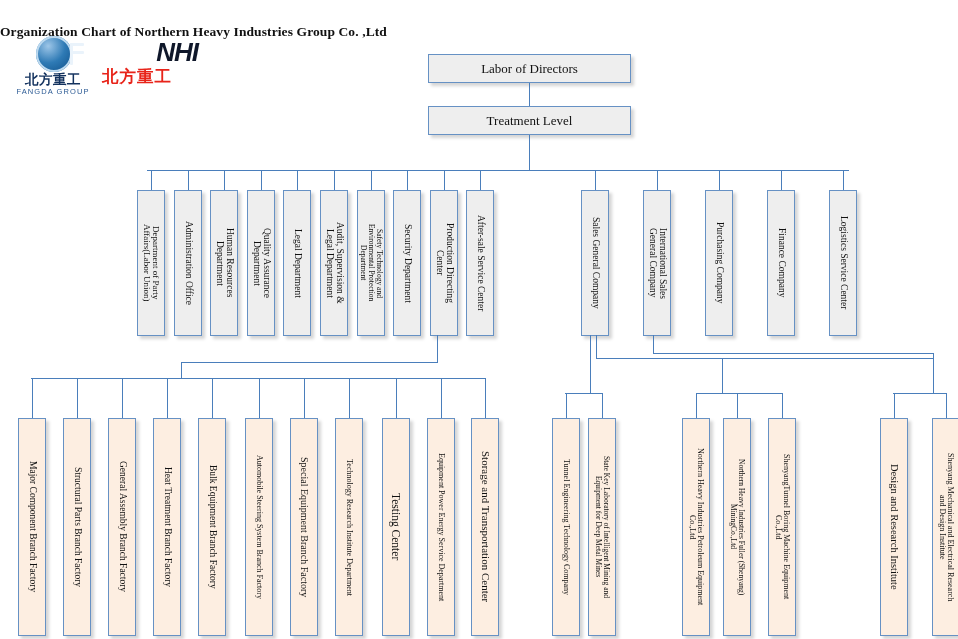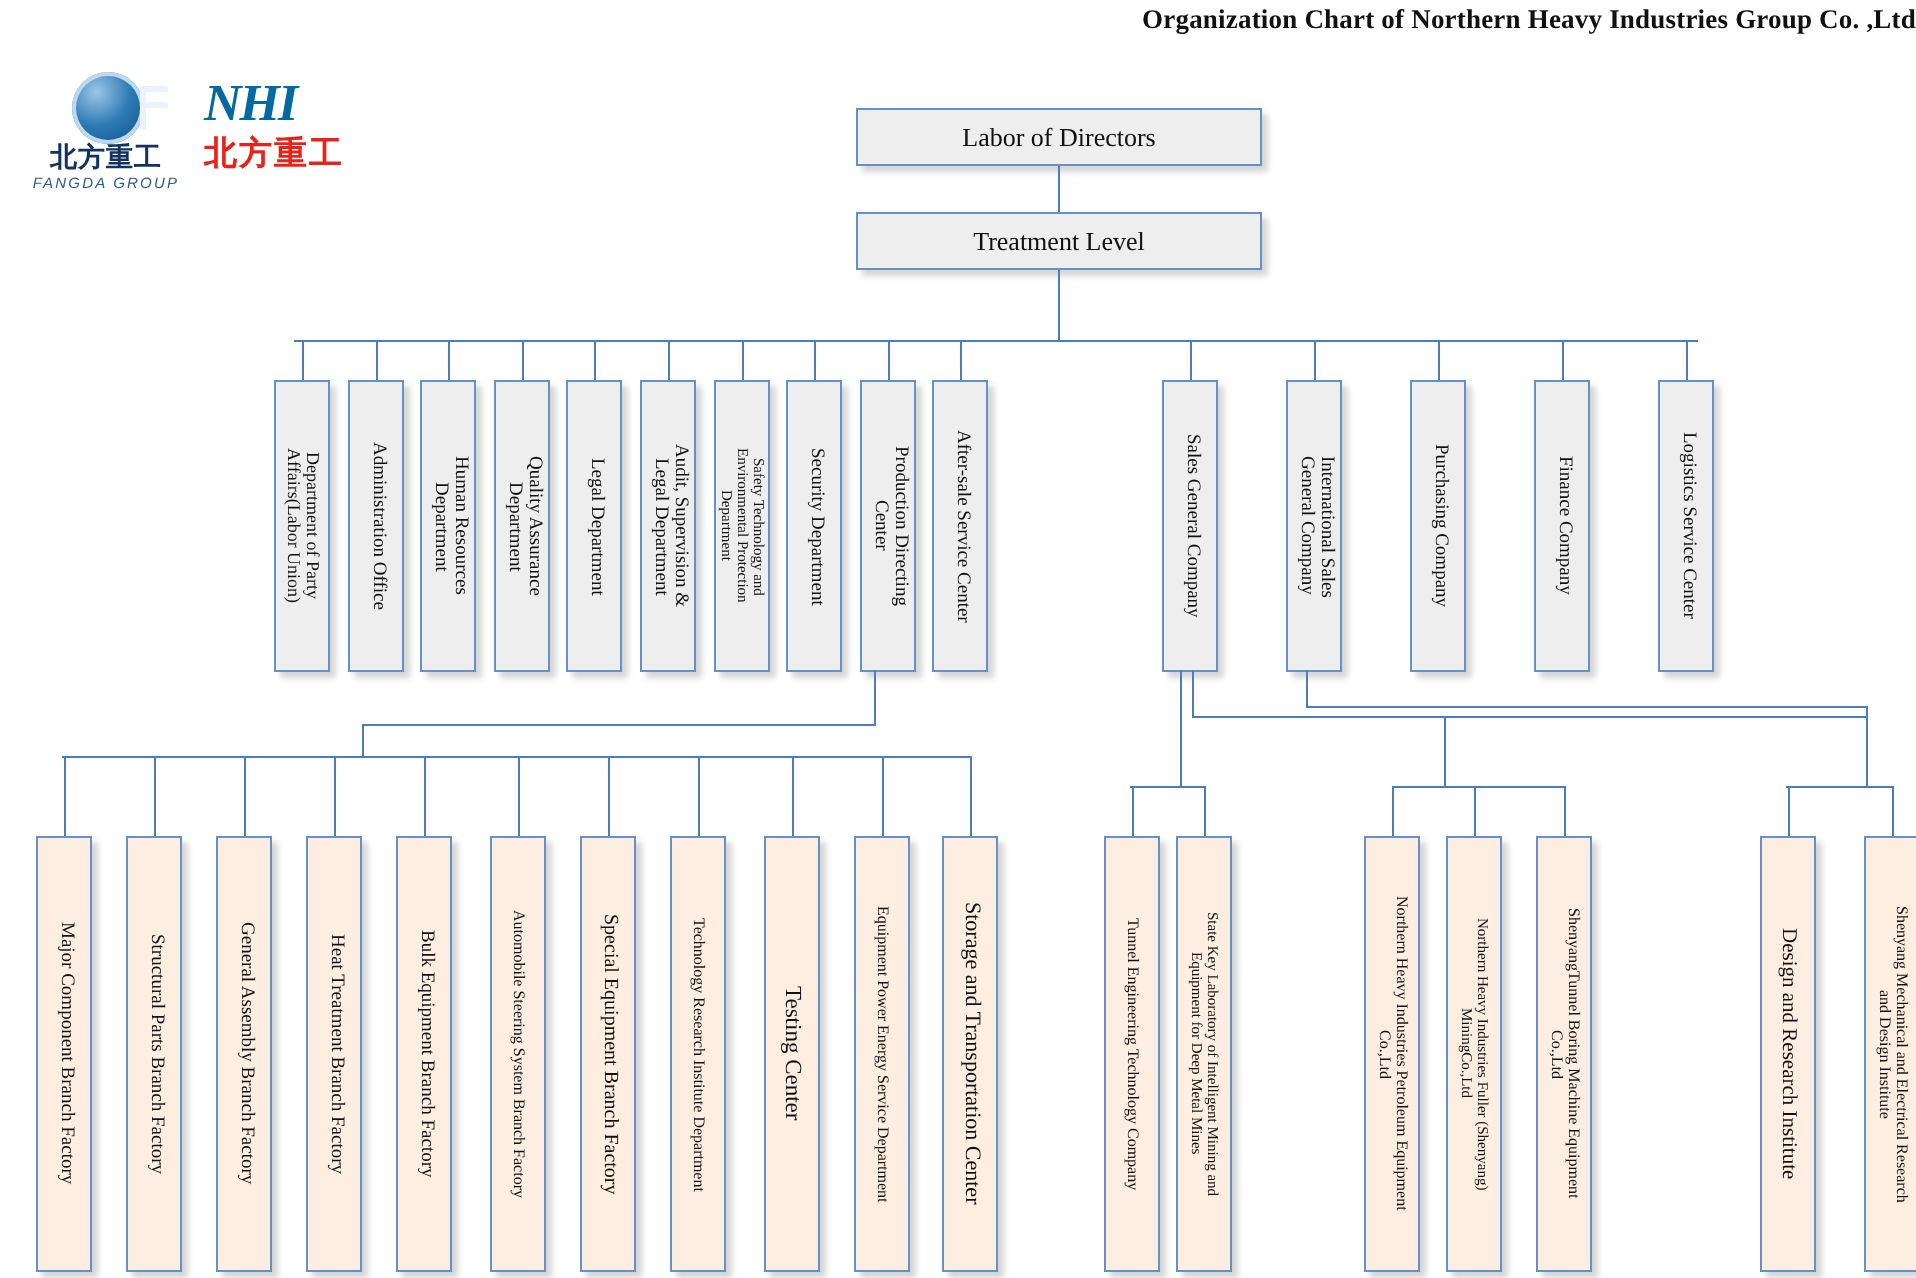--- a/index.html
+++ b/index.html
@@ -8,22 +8,22 @@
     background:#ffffff;
     font-family:"Liberation Serif","DejaVu Serif",serif;
     color:#111;
     overflow:hidden;
     position:relative;
   }
   #stage{position:absolute;left:0;top:0;width:958px;height:639px;}
 
   
   .title{
-    position:absolute;left:0;top:2px;width:958px;
-    text-align:right;
+    position:absolute;left:0;top:24px;width:958px;
+    text-align:left;
     font-weight:bold;font-size:13.5px;
     letter-spacing:.1px;
     font-family:"Liberation Serif","DejaVu Serif",serif;
   }
 
   
   .logos{position:absolute;left:10px;top:36px;width:190px;height:64px;}
   .logo-fangda{position:absolute;left:4px;top:0;width:78px;height:62px;}
   .fd-circle{
     position:absolute;left:22px;top:0;width:36px;height:36px;border-radius:50%;
@@ -38,27 +38,27 @@
     box-shadow:0 8px 0 0 #eaf3fb;}
   .fd-cn{
     position:absolute;left:0;top:36px;width:78px;text-align:center;
     font-size:13.5px;font-weight:bold;color:#13325e;letter-spacing:.5px;
     font-family:"DejaVu Sans","Liberation Sans",sans-serif;line-height:15px;
   }
   .fd-en{
     position:absolute;left:0;top:51px;width:78px;text-align:center;
     font-size:7.5px;color:#2b5a94;letter-spacing:1.1px;
     font-family:"Liberation Sans","DejaVu Sans",sans-serif;
-    font-style:italic;
   }
   .logo-nhi{position:absolute;left:92px;top:2px;width:96px;height:58px;}
   .nhi-en{
-    font-size:26px;font-weight:bold;color:#0369a1;letter-spacing:-1px;
-    font-family:Liberation Serif, serif;line-height:28px;
+    font-size:26px;font-weight:bold;color:#0f172a;letter-spacing:-1px;
+    font-family:Liberation Sans, sans-serif;line-height:28px;
     font-style:italic;
+    text-align:right;
   }
   .nhi-cn{
     font-size:16.5px;font-weight:bold;color:#e8241a;letter-spacing:1px;
     font-family:"DejaVu Sans","Liberation Sans",sans-serif;line-height:20px;
     margin-top:1px;
   }
 
   
   .ln{position:absolute;background:#4a7ebb;}
   .lnv{width:1px;}

